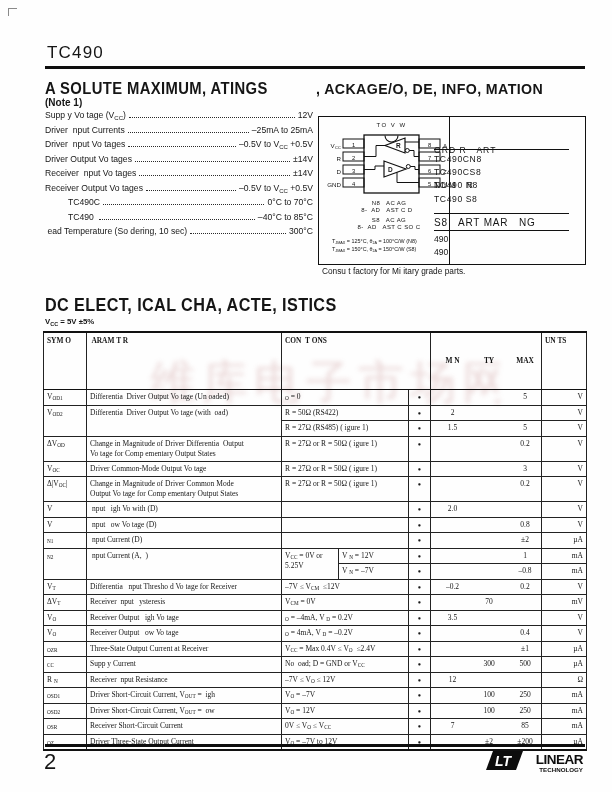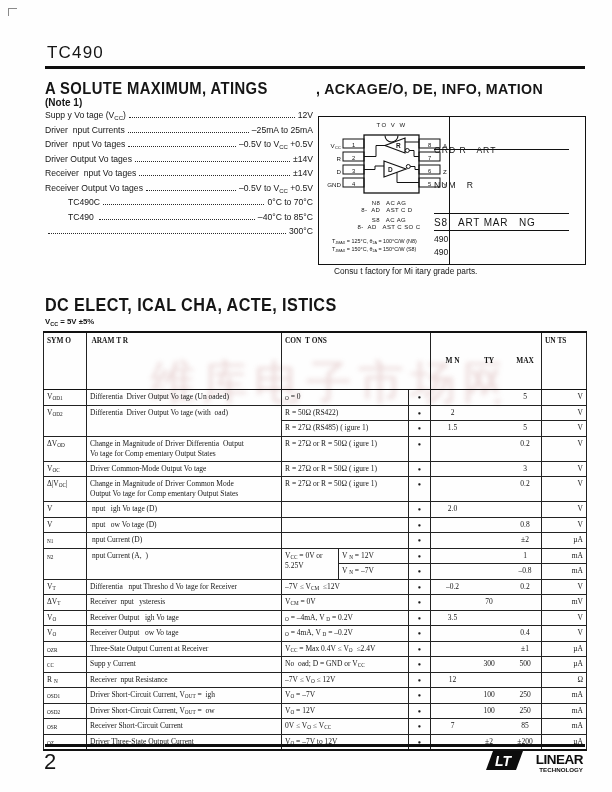--- a/index.html
+++ b/index.html
@@ -46,21 +46,21 @@
   .pkgline{position:absolute;left:10px;width:120px;text-align:center;font-size:6px;letter-spacing:0.4px;white-space:pre;}
   .thermal{position:absolute;left:13px;font-size:5.4px;white-space:pre;}
   .pkg-right{position:absolute;left:115px;top:0;width:135px;height:147px;font-size:8.6px;text-align:left;}
   .ord-hdr{position:absolute;left:0;top:5px;width:100%;letter-spacing:1px;line-height:11.5px;white-space:pre;}
   .ord-sep1{position:absolute;left:0;top:32px;width:100%;border-top:1.1px solid #111;}
   .ord-parts{position:absolute;left:0;top:36px;width:100%;line-height:13.2px;letter-spacing:0.6px;}
   .ord-sep2{position:absolute;left:0;top:96px;width:100%;border-top:1.1px solid #111;}
   .mark-hdr{position:absolute;left:0;top:100px;width:100%;font-size:10px;letter-spacing:0.8px;white-space:pre;}
   .ord-sep3{position:absolute;left:0;top:113px;width:100%;border-top:1.1px solid #111;}
   .markings{position:absolute;left:0;top:116px;width:100%;line-height:12.5px;}
-  .pkg-foot{left:334px;top:266px;font-size:8.3px;white-space:pre;}
+  .pkg-foot{left:322px;top:266px;font-size:8.3px;white-space:pre;}
 
   
   .dc-table-wrap{left:43px;top:331px;width:543px;font-family:Liberation Serif, serif;}
   table.dc{border-collapse:collapse;width:543px;font-size:7.5px;table-layout:fixed;
            border-left:1px solid #111;border-right:1px solid #111;
            border-top:2px solid #111;border-bottom:2px solid #111;}
   table.dc th,table.dc td{border:1px solid #222;padding:2px 3px;vertical-align:top;line-height:10px;overflow:hidden;}
   table.dc th{border-bottom:1.6px solid #111;font-size:7.4px;text-align:left;padding:3px 3px;height:10px;white-space:pre;}
   table.dc td{height:10.5px;}
   td.sym,th.sym{padding-left:3px;white-space:pre;}
@@ -97,21 +97,21 @@
   <div class="abs note">(Note 1)</div>
   <div class="abs amr" id="amr-list">
       <div class="amr-row"><span class="lbl">Supp y Vo tage (V<sub>CC</sub>)</span><span class="leader"></span><span class="val">12V</span></div>
       <div class="amr-row"><span class="lbl">Driver  nput Currents</span><span class="leader"></span><span class="val">–25mA to 25mA</span></div>
       <div class="amr-row"><span class="lbl">Driver  nput Vo tages</span><span class="leader"></span><span class="val">–0.5V to V<sub>CC</sub> +0.5V</span></div>
       <div class="amr-row"><span class="lbl">Driver Output Vo tages</span><span class="leader"></span><span class="val">±14V</span></div>
       <div class="amr-row"><span class="lbl">Receiver  nput Vo tages</span><span class="leader"></span><span class="val">±14V</span></div>
       <div class="amr-row"><span class="lbl">Receiver Output Vo tages</span><span class="leader"></span><span class="val">–0.5V to V<sub>CC</sub> +0.5V</span></div>
       <div class="amr-row indent"><span class="lbl">TC490C</span><span class="leader"></span><span class="val">0°C to 70°C</span></div>
       <div class="amr-row indent"><span class="lbl">TC490 </span><span class="leader"></span><span class="val">–40°C to 85°C</span></div>
-      <div class="amr-row"><span class="leader"></span><span class="val">300°C</span></div>
+      <div class="amr-row"><span class="lbl"> ead Temperature (So dering, 10 sec)</span><span class="leader"></span><span class="val">300°C</span></div>
     </div>
 
   <div class="abs sec-title t-pkg">, ACKAGE/O, DE,  INFO, MATION</div>
 
   <div class="abs pkg-box">
     <div class="pkg-div"></div>
 
     <div class="pkg-left">
       <svg width="130" height="147" viewBox="0 0 130 147">
 
@@ -170,20 +170,26 @@
       <span class="thermal" style="top:121px">T<sub>JMAX</sub> = 125°C, θ<sub>JA</sub> = 100°C/W (N8)</span>
       <span class="thermal" style="top:128.5px">T<sub>JMAX</sub> = 150°C, θ<sub>JA</sub> = 150°C/W (S8)</span>
     </div>
 
     <div class="pkg-right">
       <div class="ord-hdr">
         <div>ORD R   ART</div>
         <div>NUM   R</div>
       </div>
       <div class="ord-sep1"></div>
+      <div class="ord-parts">
+        <div>TC490CN8</div>
+        <div>TC490CS8</div>
+        <div>TC490 N8</div>
+        <div>TC490 S8</div>
+      </div>
       <div class="ord-sep2"></div>
       <div class="mark-hdr">S8   ART MAR   NG</div>
       <div class="ord-sep3"></div>
       <div class="markings">
         <div>490</div>
         <div>490</div>
       </div>
     </div>
   </div>
 
@@ -296,21 +302,21 @@
               <div class="g3">
                 <span></span>
                 <span></span>
                 <span>0.2</span>
               </div>
             </td>
             <td class="unit">V</td>
           </tr>
           <tr>
             <td class="sym">V</td>
-            <td class="param"> nput   igh Vo tage (D)</td>
+            <td class="param"> nput   igh Vo with (D)</td>
             <td class="cond" colspan="2"></td>
             <td class="bullet">●</td>
             <td class="mtm">
               <div class="g3">
                 <span>2.0</span>
                 <span></span>
                 <span></span>
               </div>
             </td>
             <td class="unit">V</td>

